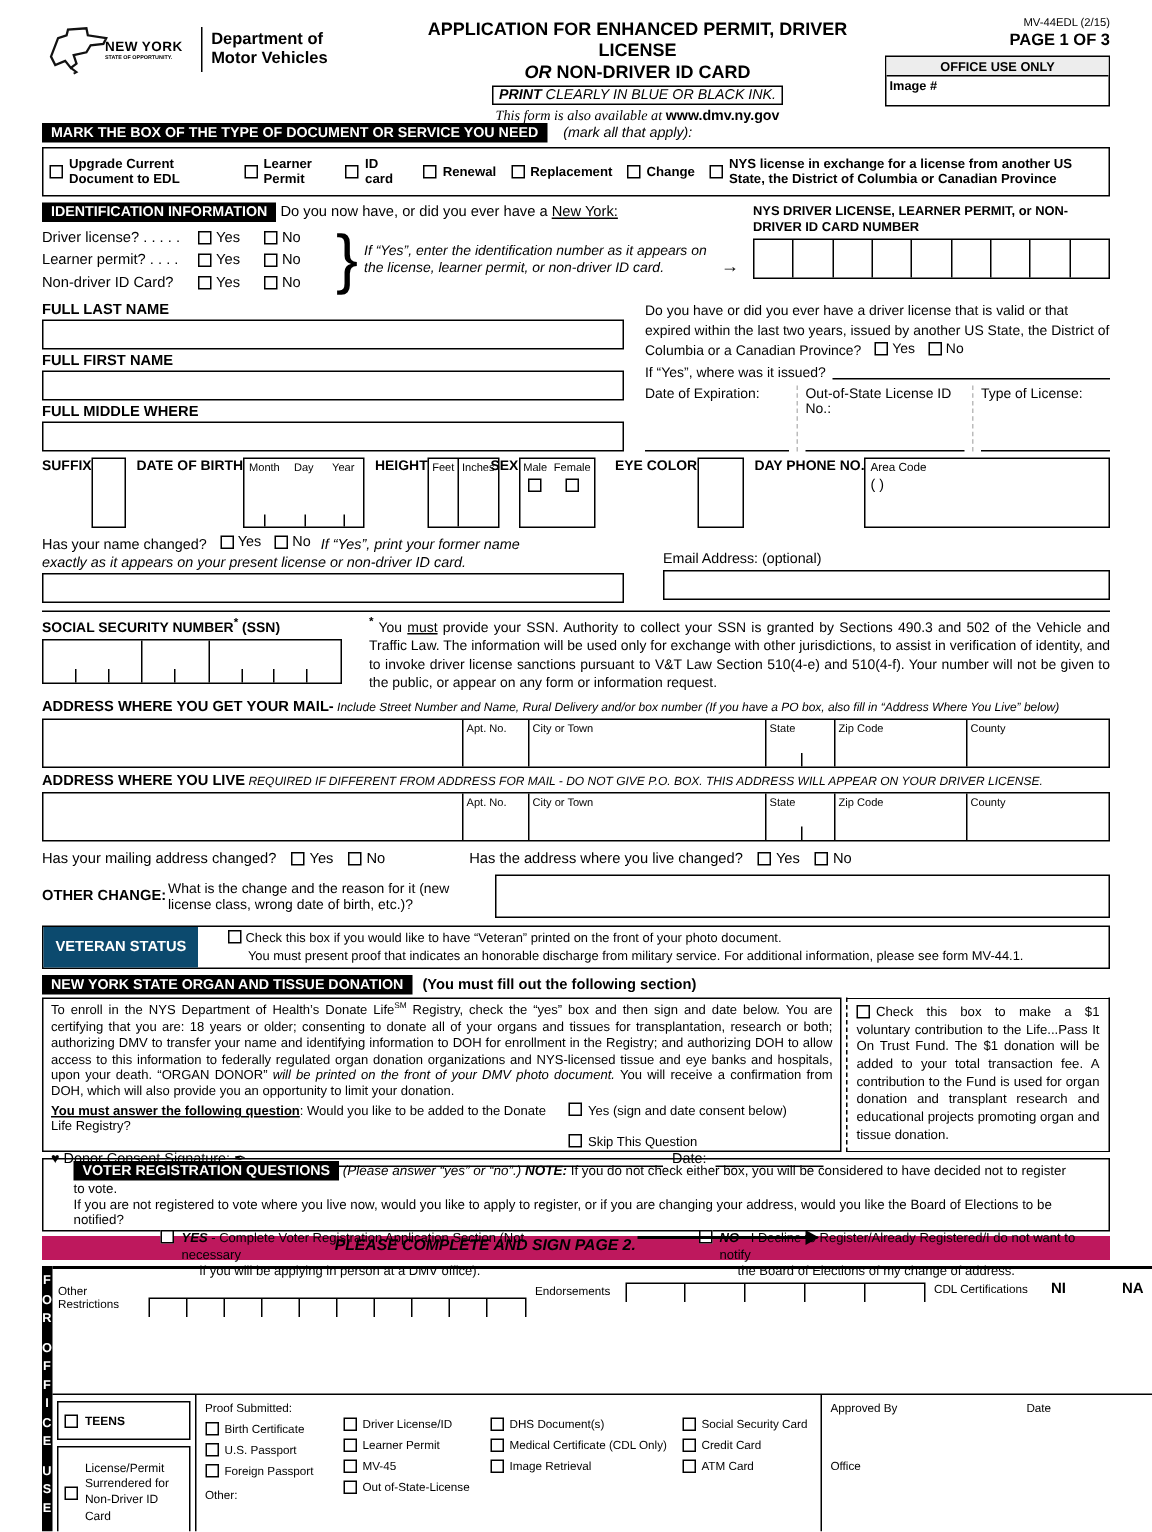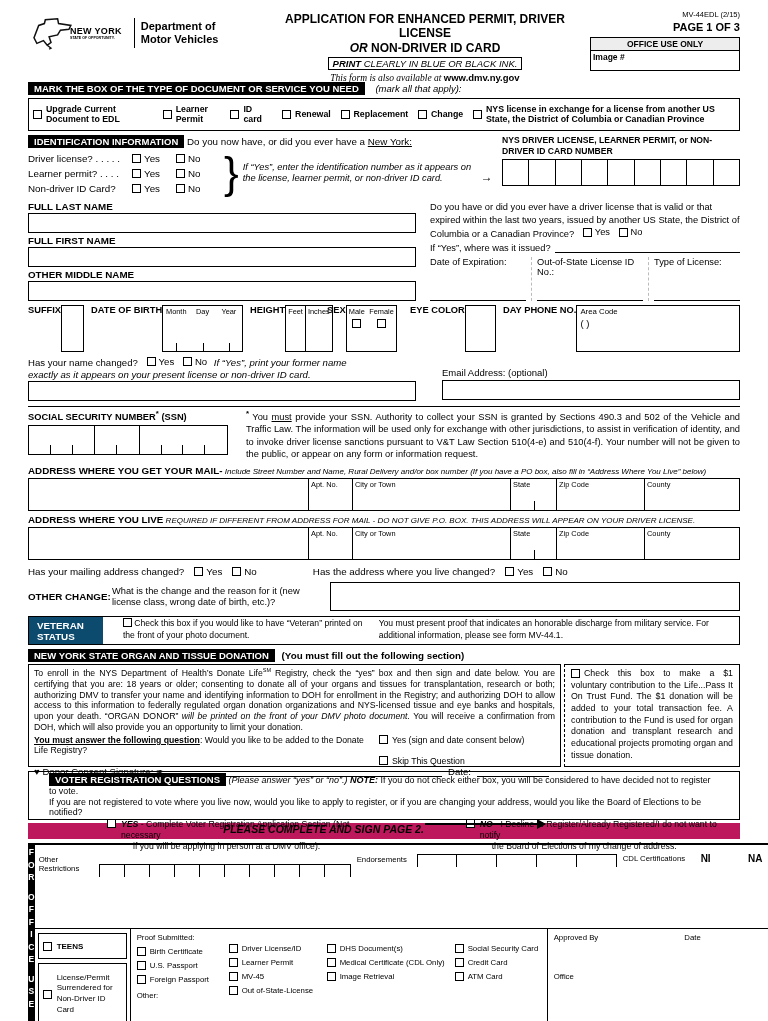--- a/index.html
+++ b/index.html
@@ -115,21 +115,21 @@
 .chgline{margin-top:4px;font-size:9.8px;display:flex;align-items:center;gap:4px;height:14px}
 .chgline .gap{width:48px}
 
 .otherchg{margin-top:3px;display:flex;align-items:center;height:31px}
 .oclabel{font-weight:bold;font-size:9.8px;width:84px}
 .ocq{font-size:9.3px;width:218px;line-height:1.2}
 .ocbox{flex:1;border:1.2px solid #000;height:29px}
 
 .vet{margin-top:4px;border:1.5px solid #000;display:flex;height:29px}
 .vetlab{background:#0c4a6e;color:#fff;font-weight:bold;font-size:9.8px;display:flex;align-items:center;padding:0 8px}
-.vettxt{font-size:8.6px;line-height:1.35;padding:1px 20px;display:flex;flex-direction:row;justify-content:center}
+.vettxt{font-size:8.6px;line-height:1.35;padding:1px 20px;display:flex;flex-direction:column;justify-content:center}
 
 .organ{margin-top:4px}
 .organh{font-size:9.8px}
 .organh b{margin-left:4px}
 .organbody{display:flex;margin-top:2px;height:103px}
 .omain{flex:1;border:1.5px solid #000;padding:2px 5px;display:flex;flex-direction:column;font-size:8.7px}
 .opara{line-height:1.24;text-align:justify}
 .oq{display:flex;margin-top:2px;align-items:flex-start}
 .oqt{flex:1}
 .oopt{display:flex;gap:4px;align-items:center;width:176px;flex:none}
@@ -331,21 +331,21 @@
       </div>
     </div>
   </div>
 
   <div class="main2">
     <div class="m2l">
       <div class="flabel">FULL LAST NAME</div>
       <div class="fbox"></div>
       <div class="flabel" style="margin-top:2px">FULL FIRST NAME</div>
       <div class="fbox"></div>
-      <div class="flabel" style="margin-top:2px">OTHER MIDDLE NAME</div>
+      <div class="flabel" style="margin-top:2px">FULL MIDDLE WHERE</div>
       <div class="fbox"></div>
     </div>
     <div class="m2r">
       <div class="oosq">
         <span>Do you have or did you ever have a driver license that is valid or that expired within the last two years, issued by another US State, the District of Columbia or a Canadian Province?</span>
         <label class="yn2">
             <span class="cb"></span>
             <span>Yes</span>
           </label>
         <label class="yn2">

